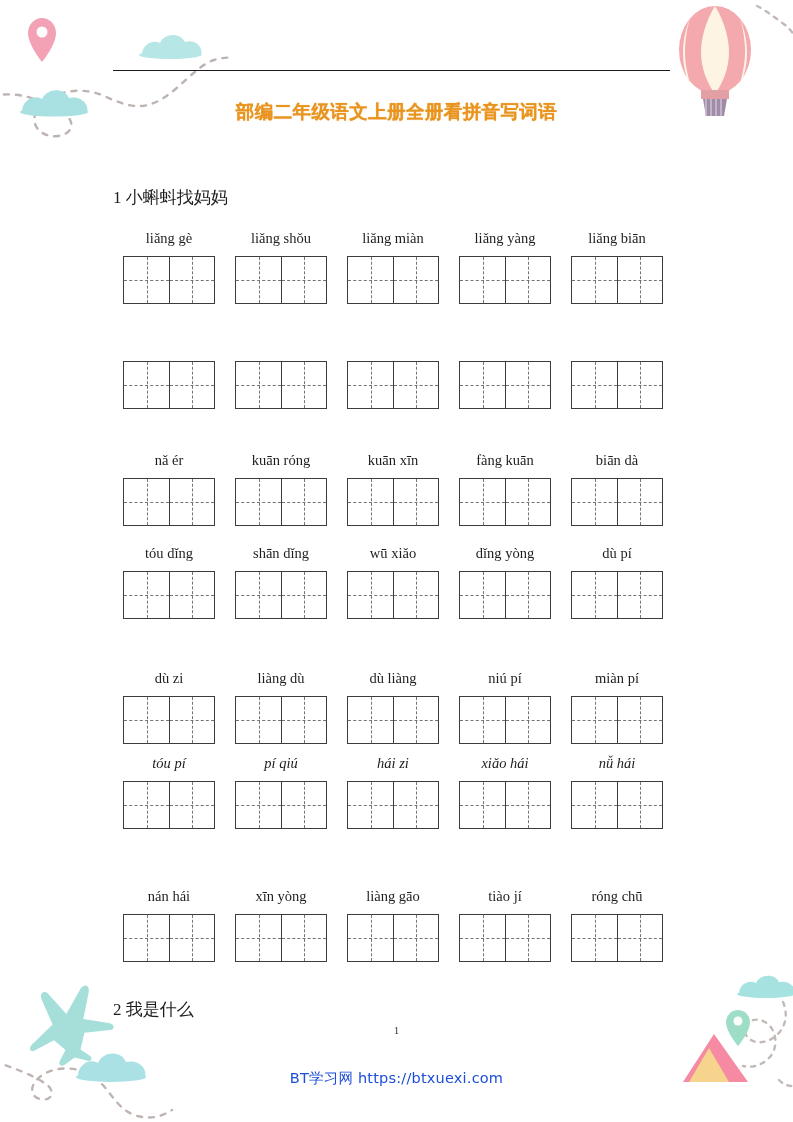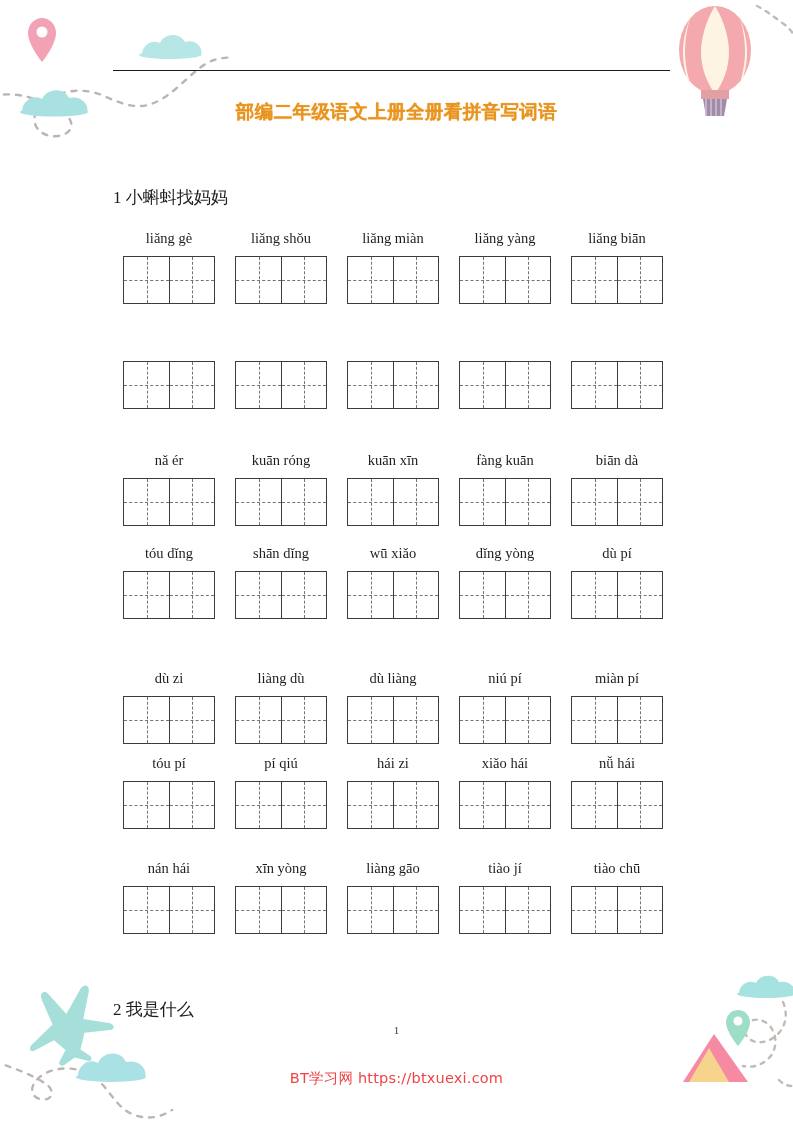--- a/index.html
+++ b/index.html
@@ -154,21 +154,21 @@
     color: #3a3a3a;
   }
   .footer-watermark {
     position: absolute;
     left: 0;
     top: 1069px;
     width: 793px;
     text-align: center;
     font-family: "DejaVu Sans", sans-serif;
     font-size: 14.5px;
-    color: #ef4444;
+    color: #1d4ed8;
     letter-spacing: 0.2px;
   }
 </style>
 </head>
 <body>
 
 <div class="deco" id="deco-top-left">
   <svg width="230" height="150" viewBox="0 0 230 150">
 
     <path d="M-8 96 C 22 90, 44 102, 62 112 C 76 120, 74 134, 58 136 C 42 138, 30 126, 36 112
@@ -443,21 +443,21 @@
             </div>
           </div>
           <div class="grid-slot">
             <div class="tianzi">
               <div class="cell"></div>
               <div class="cell"></div>
             </div>
           </div>
         </div>
       </div>
-      <div class="row" style="top: 751px;">
+      <div class="row" style="top: 751px; font-style: italic;">
         <div class="pinyin-line">
           <div class="pinyin-cell">tóu  pí</div>
           <div class="pinyin-cell">pí  qiú</div>
           <div class="pinyin-cell">hái  zi</div>
           <div class="pinyin-cell">xiǎo hái</div>
           <div class="pinyin-cell">nǚ  hái</div>
         </div>
         <div class="grid-line">
           <div class="grid-slot">
             <div class="tianzi">
@@ -484,27 +484,27 @@
             </div>
           </div>
           <div class="grid-slot">
             <div class="tianzi">
               <div class="cell"></div>
               <div class="cell"></div>
             </div>
           </div>
         </div>
       </div>
-      <div class="row" style="top: 856px;">
+      <div class="row" style="top: 884px;">
         <div class="pinyin-line">
           <div class="pinyin-cell">nán  hái</div>
           <div class="pinyin-cell">xīn yòng</div>
           <div class="pinyin-cell">liàng gāo</div>
           <div class="pinyin-cell">tiào  jí</div>
-          <div class="pinyin-cell">tiào  chū</div>
+          <div class="pinyin-cell">róng  chū</div>
         </div>
         <div class="grid-line">
           <div class="grid-slot">
             <div class="tianzi">
               <div class="cell"></div>
               <div class="cell"></div>
             </div>
           </div>
           <div class="grid-slot">
             <div class="tianzi">

